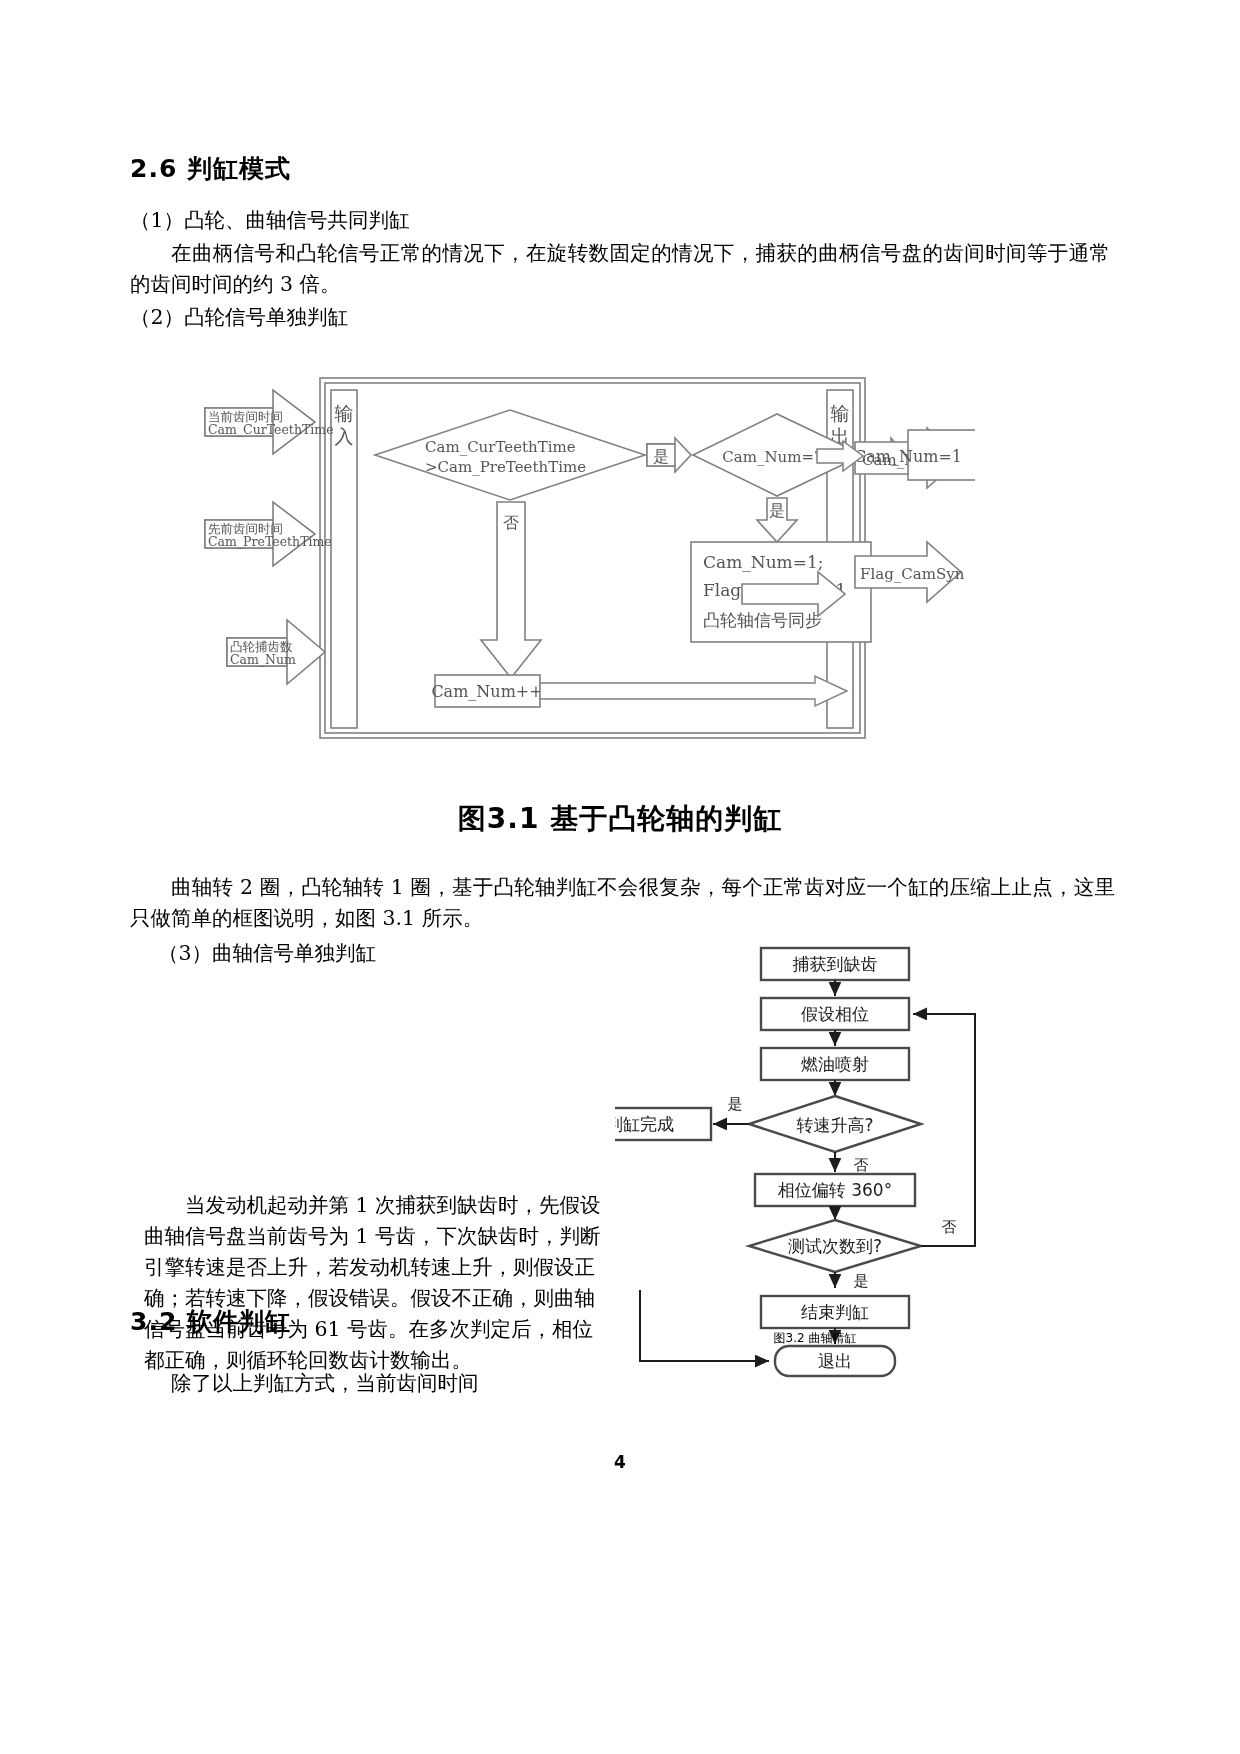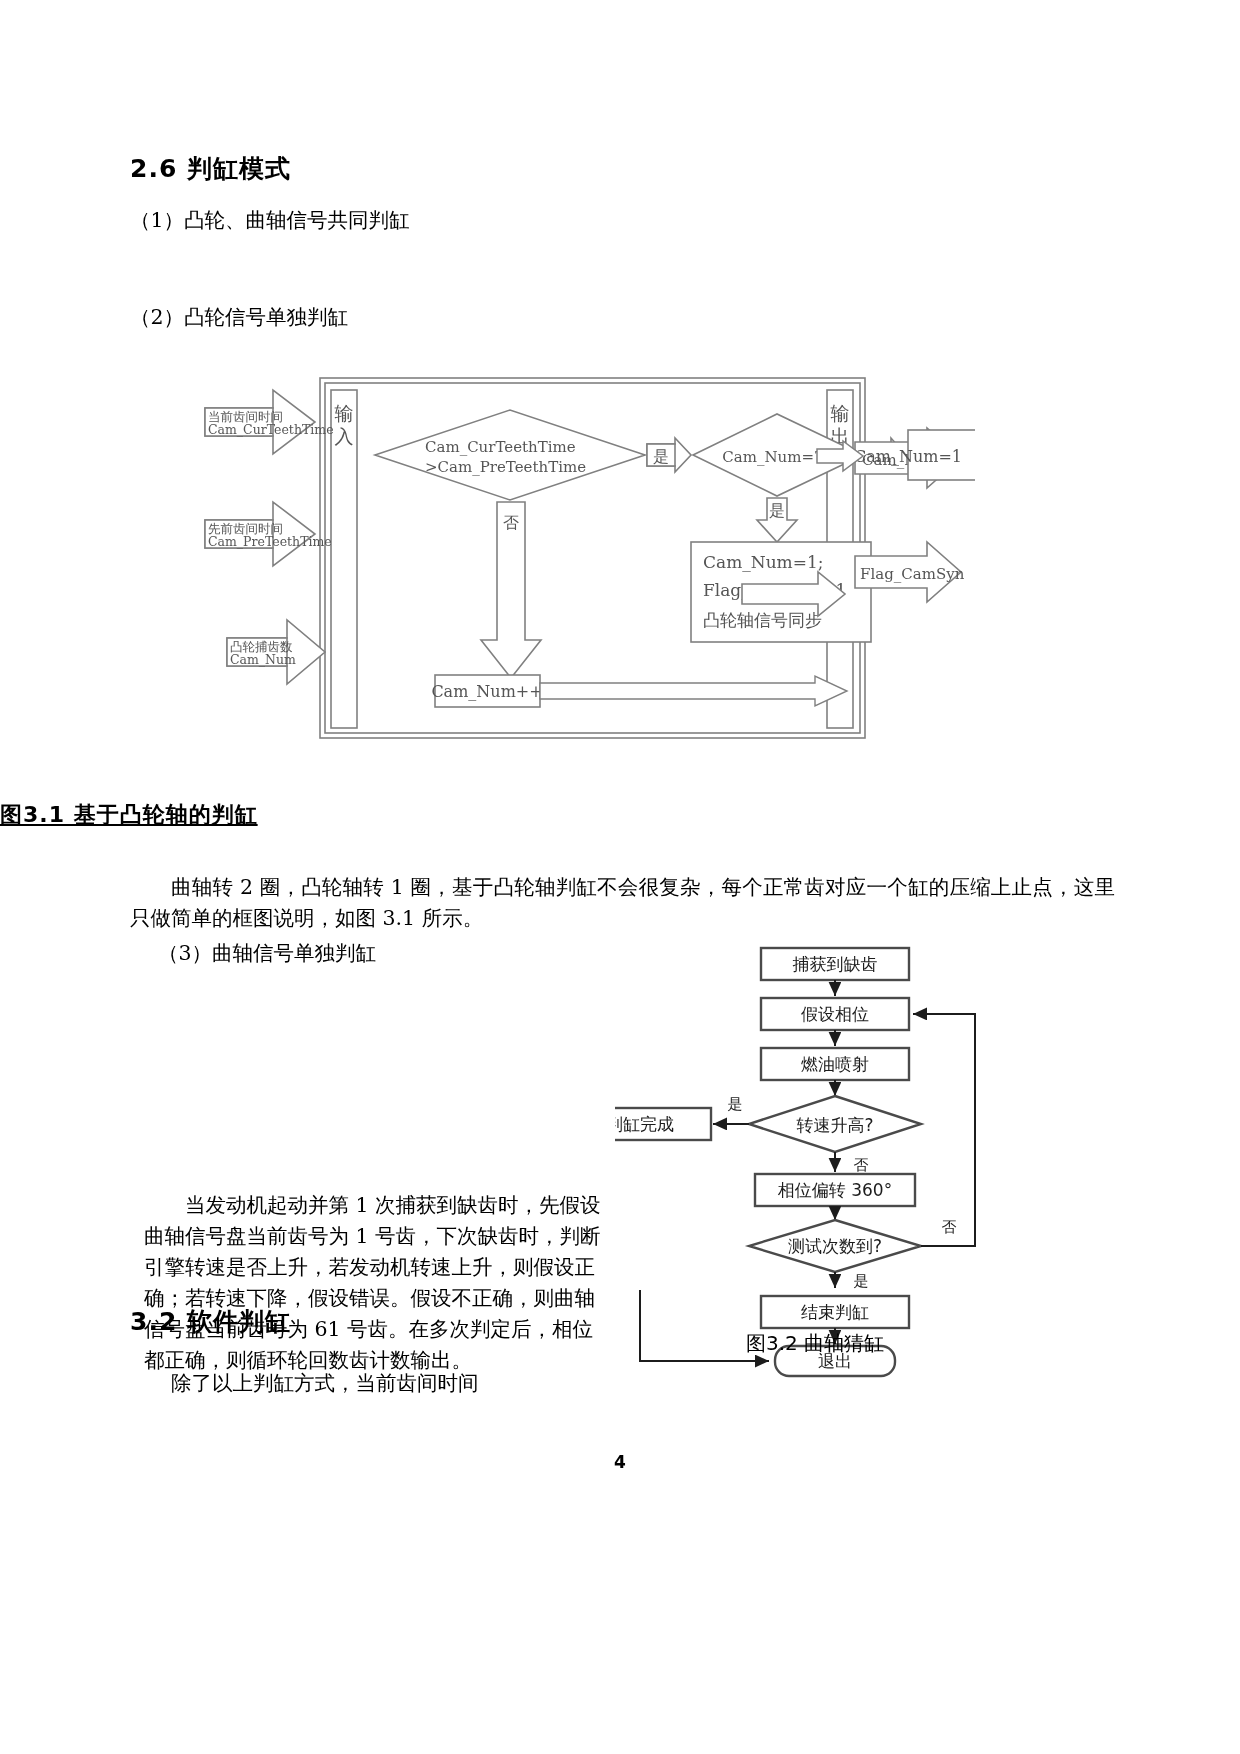--- a/index.html
+++ b/index.html
@@ -28,28 +28,28 @@
     line-height:31px;
     text-align:justify;
     font-family:"DejaVu Serif", serif;
   }
   .para.narrow { text-align:left; }
   .indent2 { text-indent:2em; }
   .caption {
     position:absolute;
     font-family:"DejaVu Sans", sans-serif;
     font-weight:bold;
-    font-size:22px;
+    font-size:28px;
+    text-align:center;
     letter-spacing:1px;
-    text-decoration:underline;
   }
   .caption-sm {
     position:absolute;
     font-family:"DejaVu Sans", sans-serif;
-    font-size:20px;
+    font-size:12px;
     text-align:center;
   }
   .pagenum {
     position:absolute;
     left:0; width:1240px;
     text-align:center;
     font-family:"DejaVu Sans", sans-serif;
     font-weight:bold;
     font-size:17px;
   }
@@ -74,20 +74,21 @@
 </style>
 </head>
 <body>
 
 <div class="page">
 
   <div class="h2" style="left:130px; top:152px;">2.6  判缸模式</div>
 
   <div class="para" style="left:130px; top:205px; width:980px;">（1）凸轮、曲轴信号共同判缸</div>
 
+  <div class="para indent2" style="left:130px; top:238px; width:980px;">在曲柄信号和凸轮信号正常的情况下，在旋转数固定的情况下，捕获的曲柄信号盘的齿间时间等于通常的齿间时间的约 3 倍。</div>
 
   <div class="para" style="left:130px; top:302px; width:980px;">（2）凸轮信号单独判缸</div>
 
   <div id="fig1" style="left:175px; top:370px;">
     <svg width="800" height="400" viewBox="0 0 800 400" xmlns="http://www.w3.org/2000/svg">
       <defs>
         <style>
           .gry { fill:none; stroke:#808080; stroke-width:1.6; }
           .gry2 { fill:#ffffff; stroke:#808080; stroke-width:1.6; }
           .ltxt { font-family:"DejaVu Serif", serif; fill:#555; }

